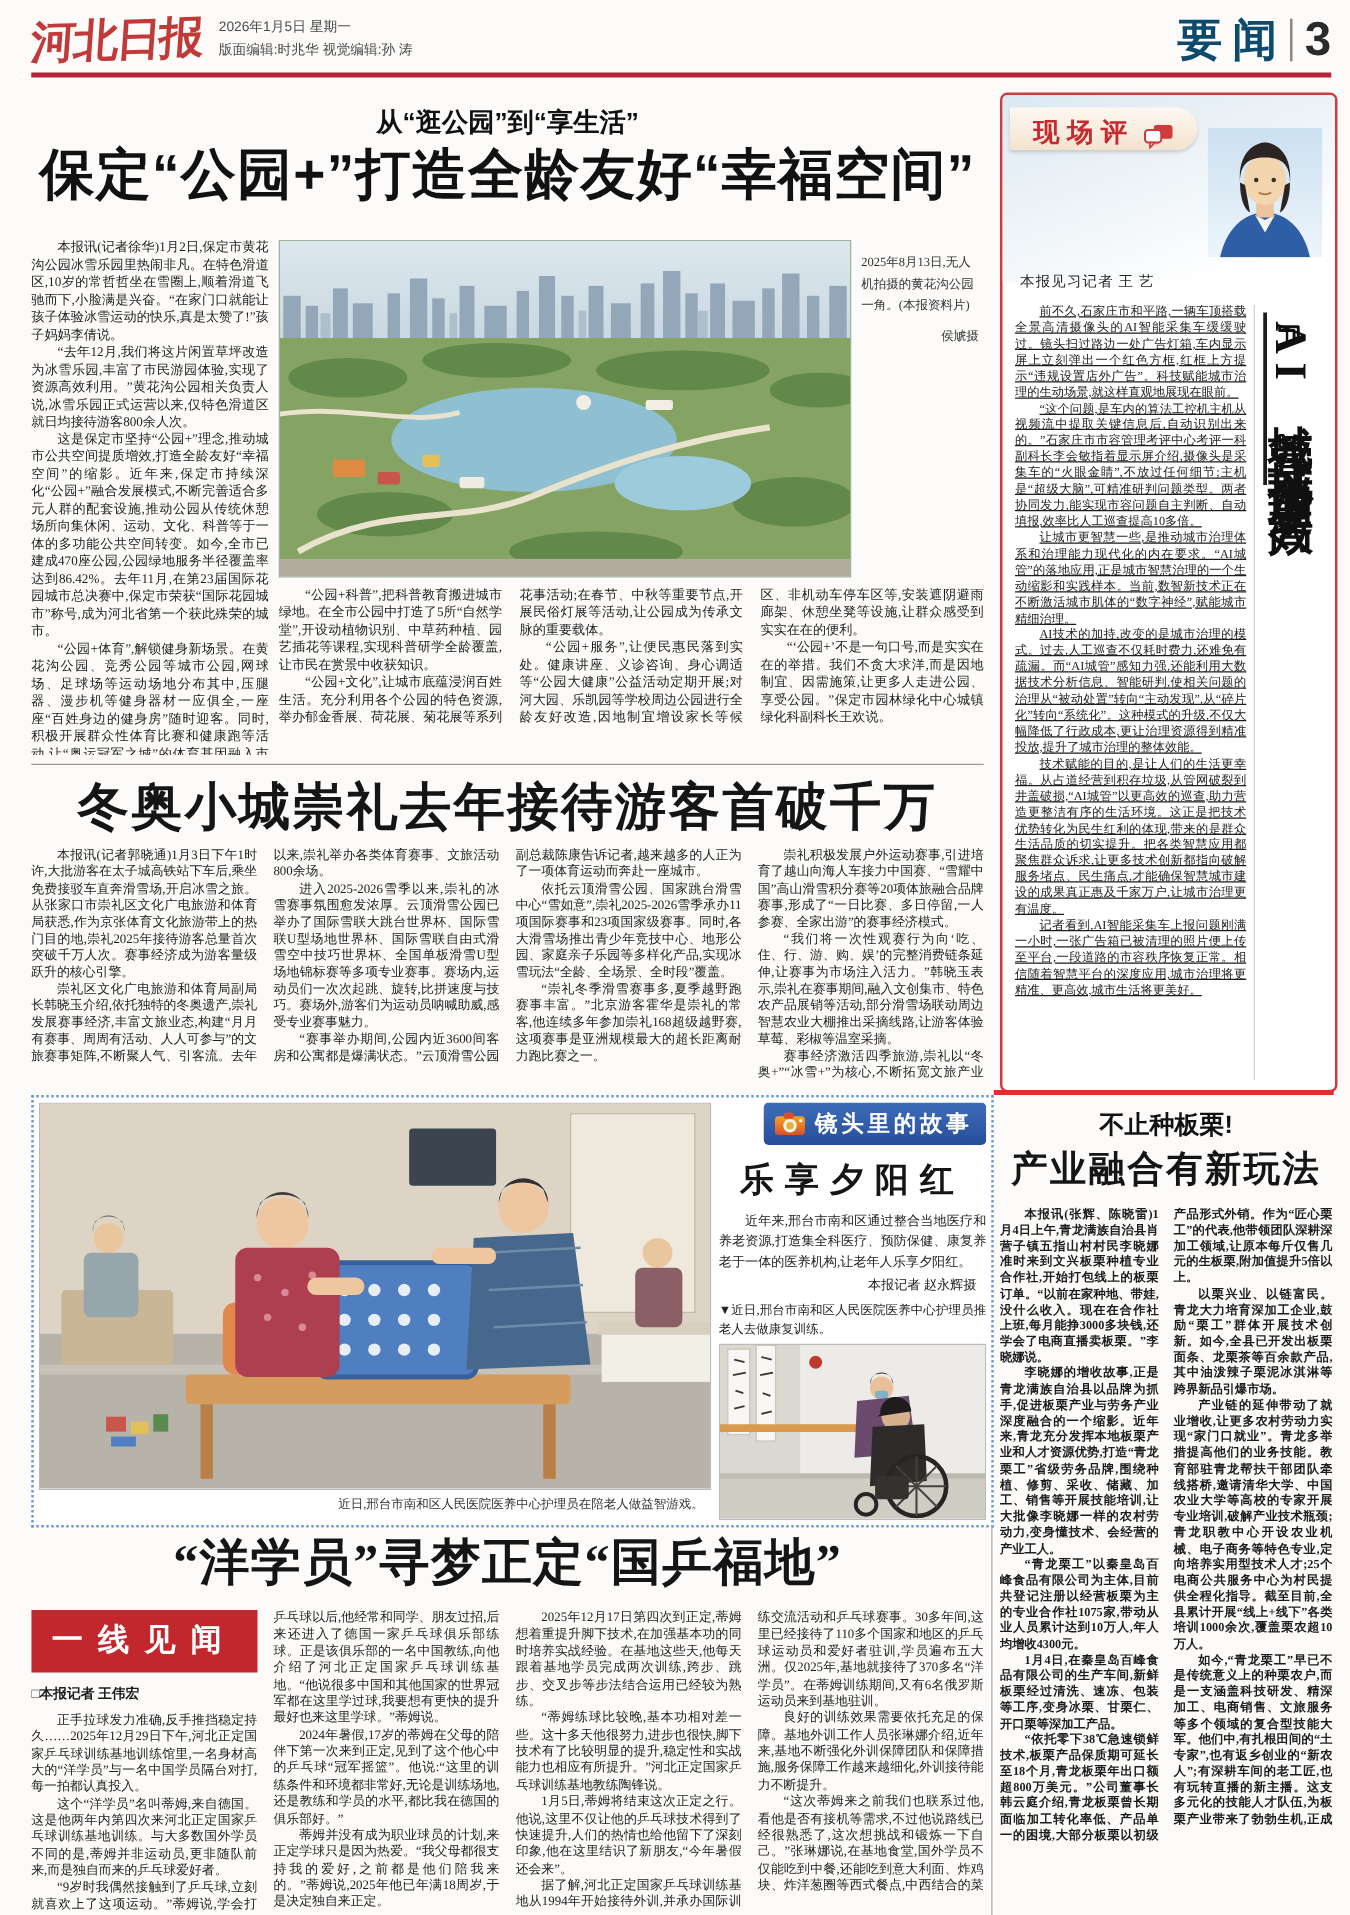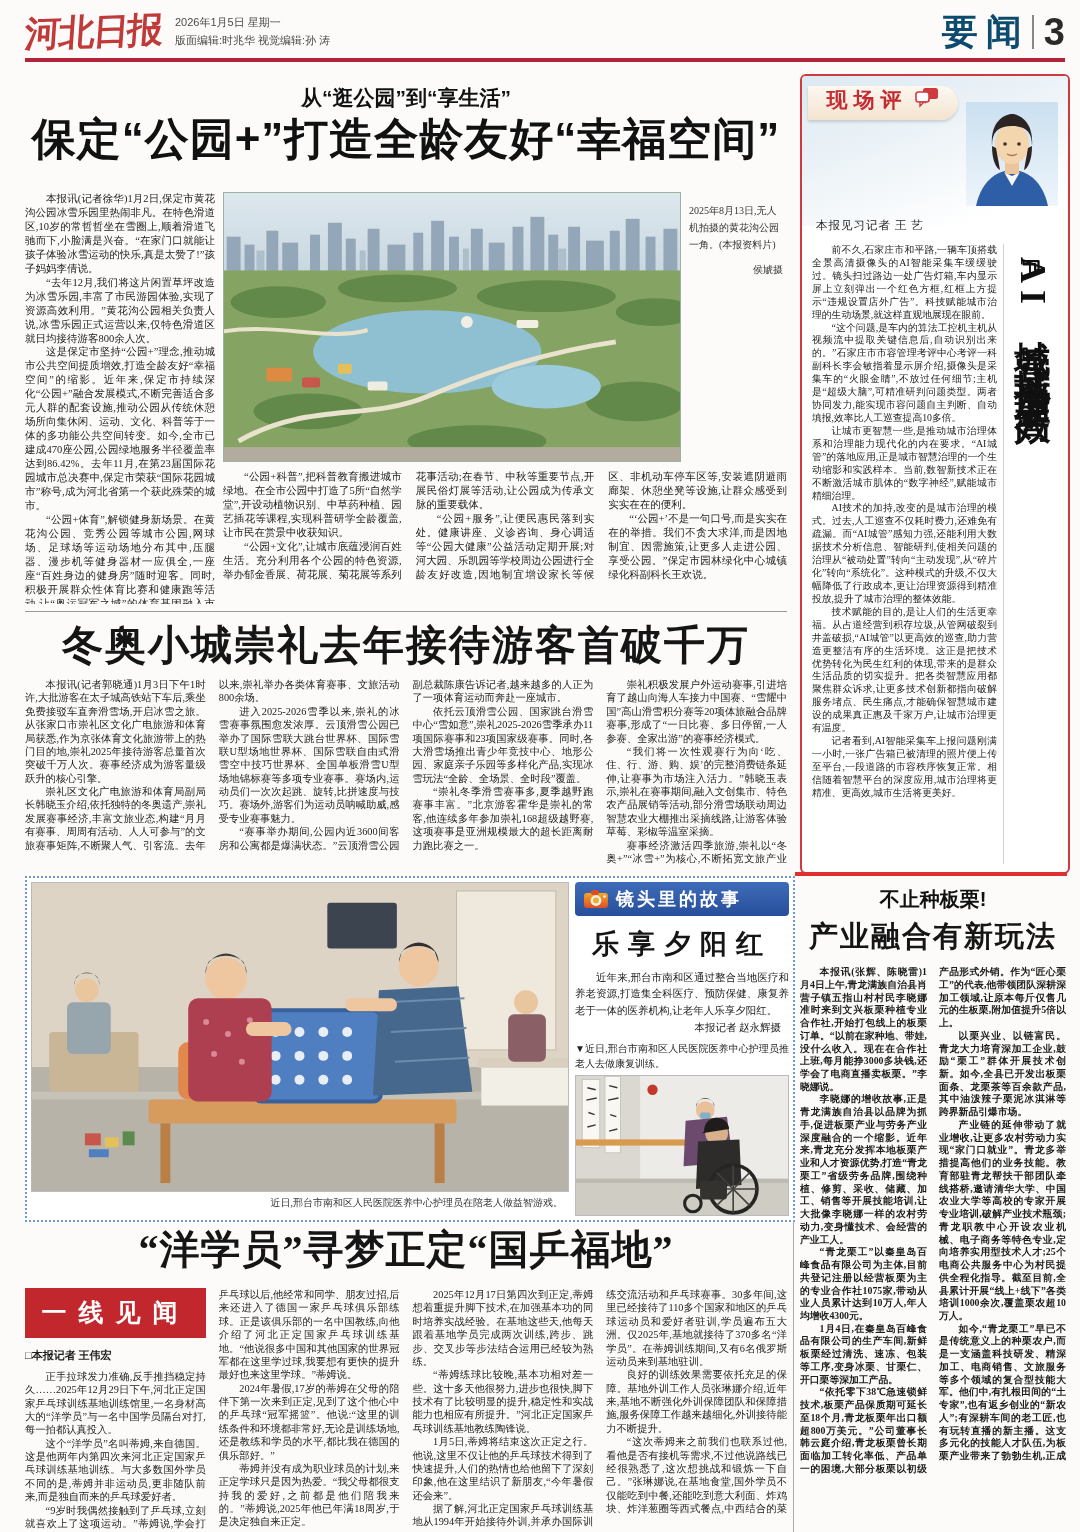--- a/index.html
+++ b/index.html
@@ -39,21 +39,21 @@
                 column-count:4;column-gap:13px;font-size:10.3px;line-height:1.3;}
   
   .feature{position:absolute;left:25px;top:876px;width:758px;height:334px;border:2px dotted #6a9bd8;
            padding:4px;display:flex;gap:6px;background:#fff;}
   .feature-main{flex:1;display:flex;flex-direction:column;overflow:hidden;}
   .feature-main .photo{flex:1;overflow:hidden;border:1px solid #bbb;}
   .feature-main .photo svg{display:block;width:100%;height:100%;}
   .feature-main .cap{height:20px;font-size:10px;color:#333;text-align:right;padding:4px 6px 0 0;}
   .feature-side{width:214px;flex:none;display:flex;flex-direction:column;overflow:hidden;}
   .lens-banner{height:34px;background:linear-gradient(180deg,#3e6cb8,#274e9b);border-radius:4px;
-               display:flex;align-items:center;padding:0 8px;gap:7px;}
+               display:flex;align-items:center;padding:0 8px;gap:7px;margin-left:36px;}
   .lens-banner .txt{color:#fff;font-family:"Liberation Sans",sans-serif;font-weight:bold;font-size:18px;letter-spacing:3px;}
   .lens-title{text-align:center;font-size:27px;font-weight:bold;letter-spacing:9px;margin:10px 0 8px;}
   .lens-intro{font-size:10.5px;line-height:1.55;text-indent:2em;text-align:justify;color:#222;}
   .lens-credit{font-size:10.5px;text-align:right;margin:2px 8px 6px 0;}
   .lens-note{font-size:10px;line-height:1.5;text-align:justify;color:#222;margin-bottom:4px;}
   .wheel-photo{flex:1;border:1px solid #bbb;overflow:hidden;}
   .wheel-photo svg{display:block;width:100%;height:100%;}
   
   .tt-headline{position:absolute;left:25px;top:1222px;width:762px;text-align:center;font-size:40px;letter-spacing:1px;}
   .tt-body{position:absolute;left:25px;top:1288px;width:762px;height:244px;overflow:hidden;
@@ -62,25 +62,25 @@
           font-weight:bold;font-size:25px;letter-spacing:12px;text-align:center;padding:8px 0 9px;margin-bottom:10px;}
   .tt-byline{font-weight:bold;font-size:11px;margin-bottom:8px;}
   .v-rule{position:absolute;left:793px;top:1220px;width:1px;height:312px;background:#aaa;}
   
   .comm{position:absolute;left:800px;top:74px;width:266px;height:796px;border:2px solid #cf3a3f;
         border-radius:6px;background:#fff;overflow:hidden;}
   .comm-swoosh{position:absolute;left:0;top:0;right:0;height:150px;
         background:linear-gradient(160deg,#dce9f2 0%,#eef4f8 45%,#ffffff 85%);}
   .comm-banner{position:absolute;left:6px;top:10px;width:150px;height:34px;border-radius:0 18px 18px 0;
         background:linear-gradient(180deg,#fdf8f1,#f3e3cf);box-shadow:0 2px 3px rgba(0,0,0,.15);
-        display:flex;align-items:flex-start;justify-content:center;gap:6px;}
+        display:flex;align-items:flex-end;justify-content:center;gap:6px;}
   .comm-banner .txt{color:#c42a2f;font-weight:bold;font-size:21px;letter-spacing:6px;}
   .comm-photo{position:absolute;right:10px;top:26px;width:92px;height:104px;overflow:hidden;}
   .comm-byline{position:absolute;left:14px;top:142px;font-size:11.5px;color:#222;letter-spacing:1px;}
-  .comm-content{position:absolute;left:10px;top:168px;right:8px;bottom:8px;display:flex;}
+  .comm-content{position:absolute;left:10px;top:168px;right:8px;bottom:8px;display:flex;text-decoration:underline;}
   .comm-text{flex:1;font-size:9.8px;line-height:1.32;color:#222;overflow:hidden;padding-right:6px;}
   .comm-title{width:56px;flex:none;border-left:1px solid #c7d3da;display:flex;align-items:flex-start;justify-content:center;padding-top:6px;}
   .comm-title .v{writing-mode:vertical-rl;font-weight:bold;font-size:36px;letter-spacing:7px;color:#101010;line-height:1.2;}
   
   .chest-rule{position:absolute;left:795px;top:872px;width:272px;height:4px;background:#e02f2f;}
   .chest{position:absolute;left:800px;top:884px;width:266px;height:648px;overflow:hidden;}
   .chest-kicker{text-align:center;font-size:20px;margin-top:2px;}
   .chest-headline{text-align:center;font-size:29px;font-weight:bold;line-height:1.35;letter-spacing:2px;margin-top:4px;}
   .chest-body{margin-top:10px;height:520px;overflow:hidden;column-count:2;column-gap:12px;
               font-size:9.8px;line-height:1.3;font-weight:bold;}

